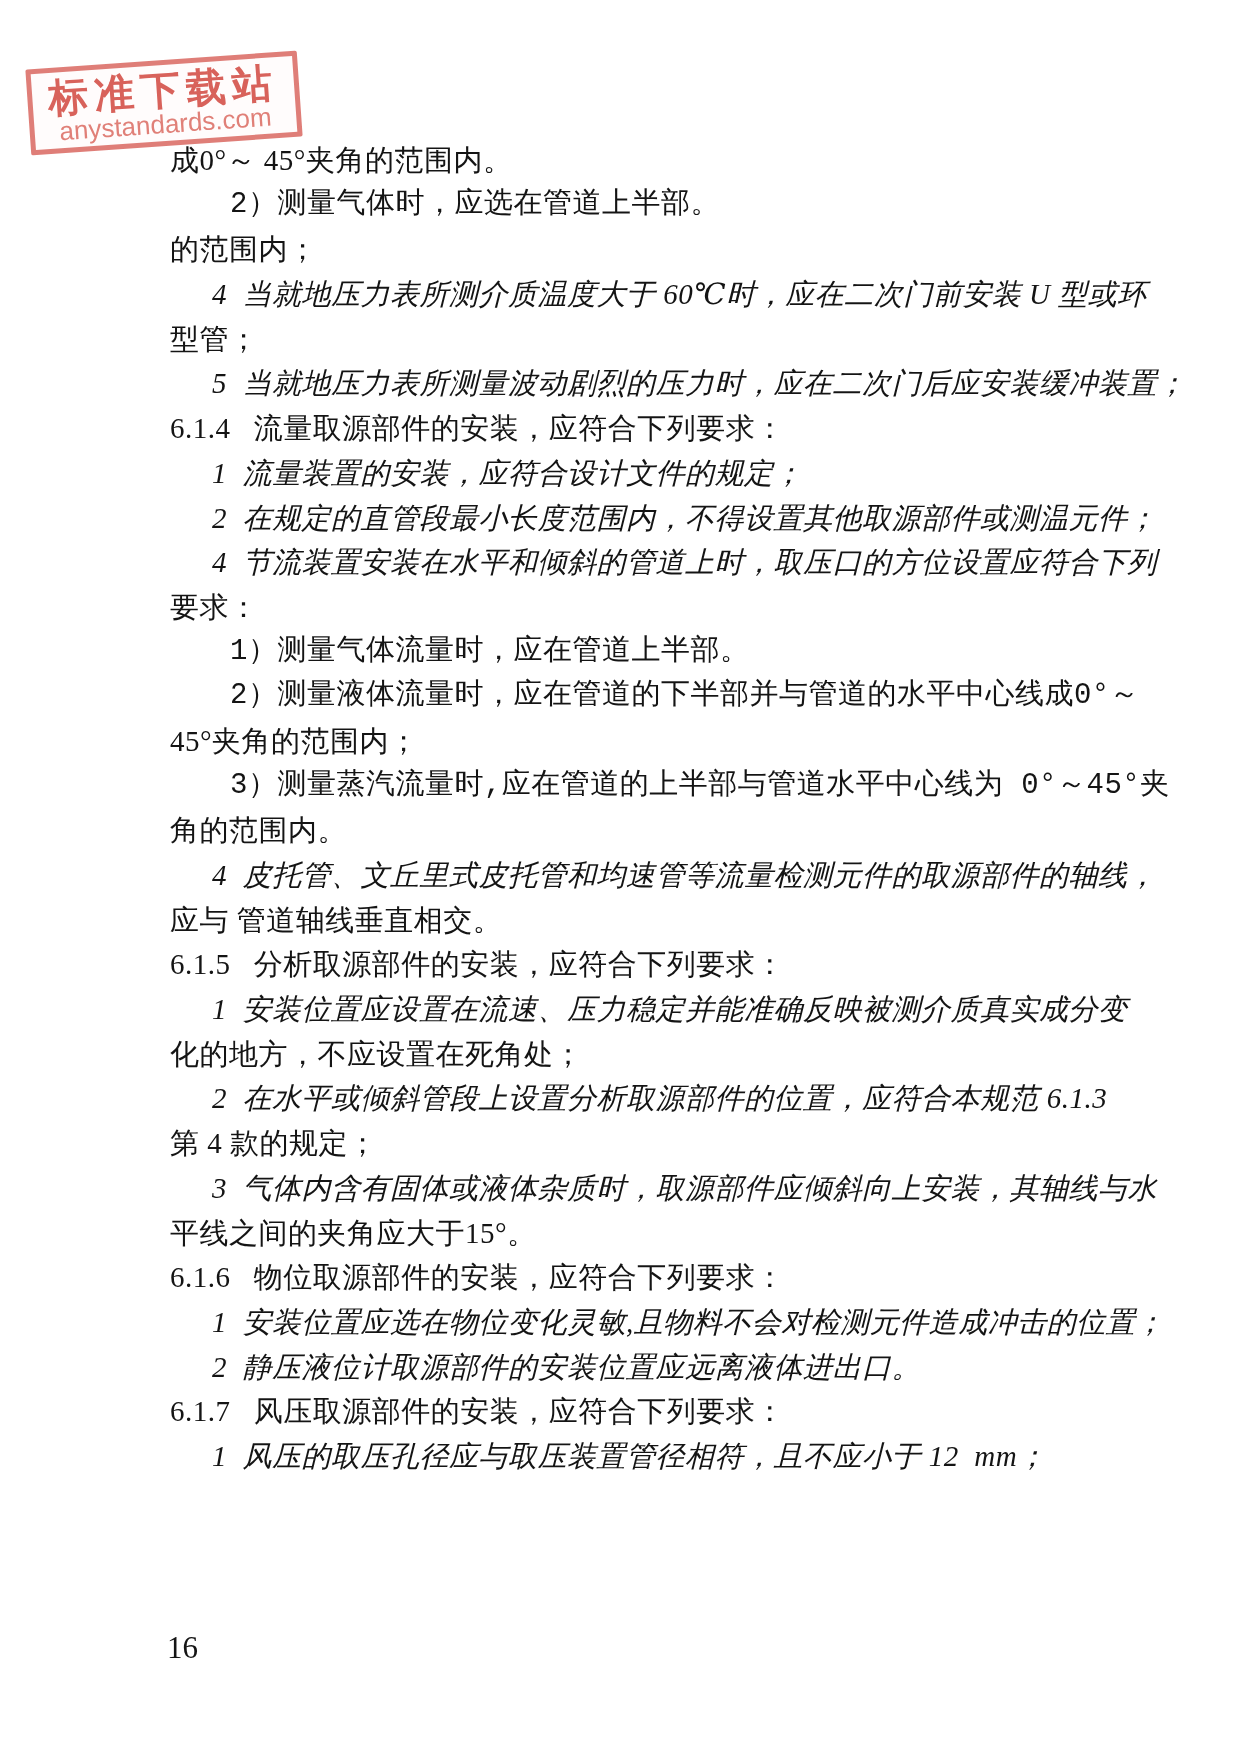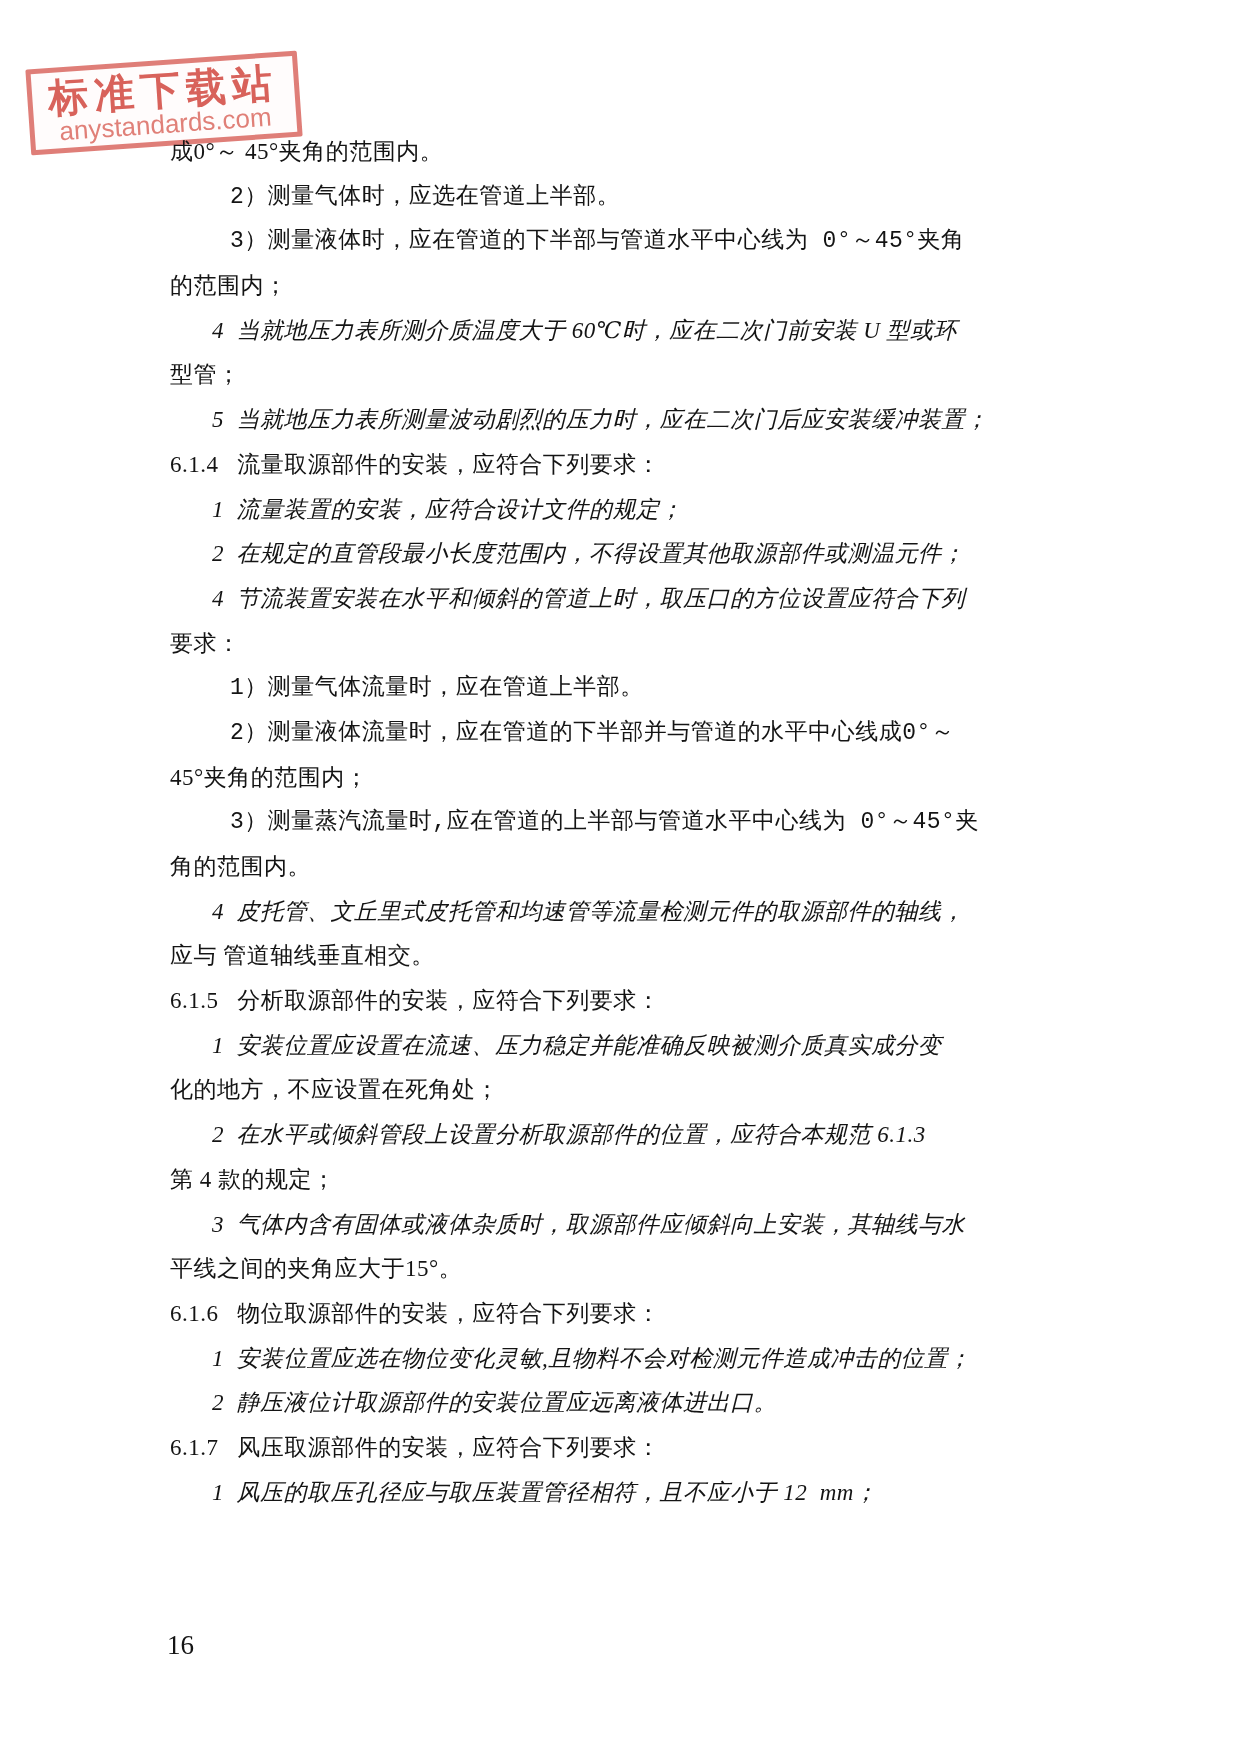--- a/index.html
+++ b/index.html
@@ -39,55 +39,54 @@
     margin-top:-2px;
     margin-bottom:4px;
     color:rgba(219,106,96,0.85);
     font-family:"Liberation Sans","DejaVu Sans",sans-serif;
     white-space:nowrap;
   }
   
   .doc-body {
     position:absolute;
     left:170px;
-    top:130px;
+    top:138px;
     width:940px;
-    font-size:23px;
+    font-size:29px;
   }
   .line {
     height:44.7px;
     line-height:44.7px;
     white-space:pre;
     letter-spacing:0.5px;
   }
   .ind-0 { padding-left:0; }
   .ind-1 { padding-left:42px;font-style:italic; }
   .ind-2 { padding-left:60px;font-family:Liberation Mono, monospace; }
   .footer-num {
     position:absolute;
     left:167px;
     top:1630px;
-    font-size:27px;
+    font-size:31px;
     color:#141414;
   }
 </style>
 </head>
 <body>
 
 <div class="page">
 
   <div class="stamp">
     <div class="stamp-title">标准下载站</div>
     <div class="stamp-url">anystandards.com</div>
   </div>
 
   <div class="doc-body" id="doc-body">
       <div class="line ind-0">成0°～ 45°夹角的范围内。</div>
       <div class="line ind-2">2）测量气体时，应选在管道上半部。</div>
-      <div class="line ind-2">3）测量液体时，应在管道的下半部与管道水平中心线为 0°～45°夹角</div>
       <div class="line ind-0">的范围内；</div>
       <div class="line ind-1">4  当就地压力表所测介质温度大于 60℃时，应在二次门前安装 U 型或环</div>
       <div class="line ind-0">型管；</div>
       <div class="line ind-1">5  当就地压力表所测量波动剧烈的压力时，应在二次门后应安装缓冲装置；</div>
       <div class="line ind-0">6.1.4   流量取源部件的安装，应符合下列要求：</div>
       <div class="line ind-1">1  流量装置的安装，应符合设计文件的规定；</div>
       <div class="line ind-1">2  在规定的直管段最小长度范围内，不得设置其他取源部件或测温元件；</div>
       <div class="line ind-1">4  节流装置安装在水平和倾斜的管道上时，取压口的方位设置应符合下列</div>
       <div class="line ind-0">要求：</div>
       <div class="line ind-2">1）测量气体流量时，应在管道上半部。</div>

